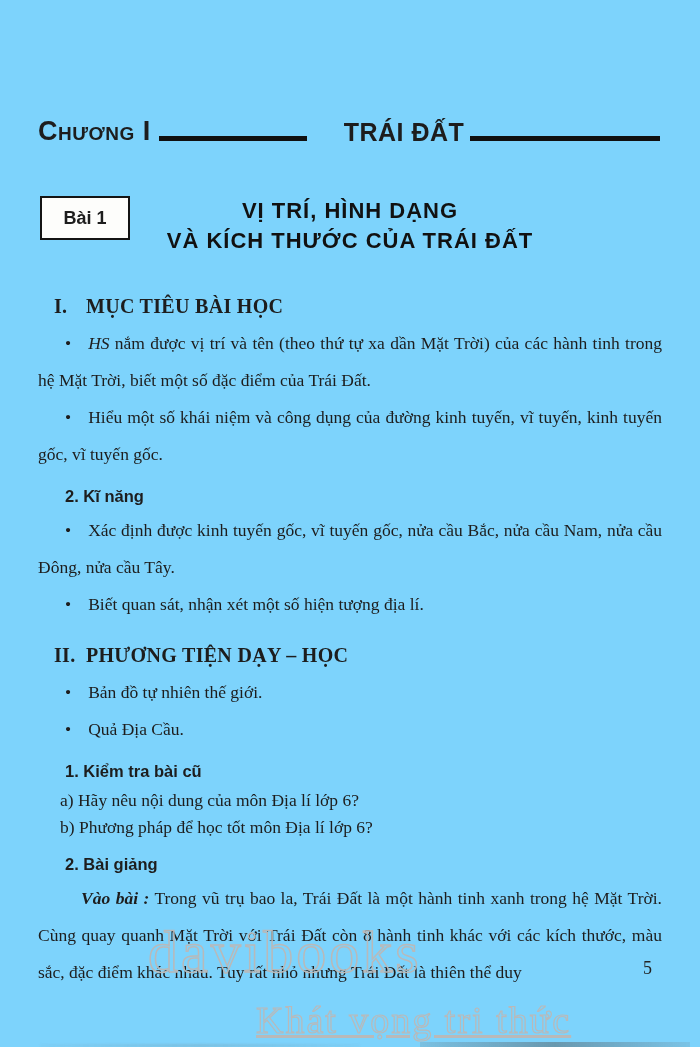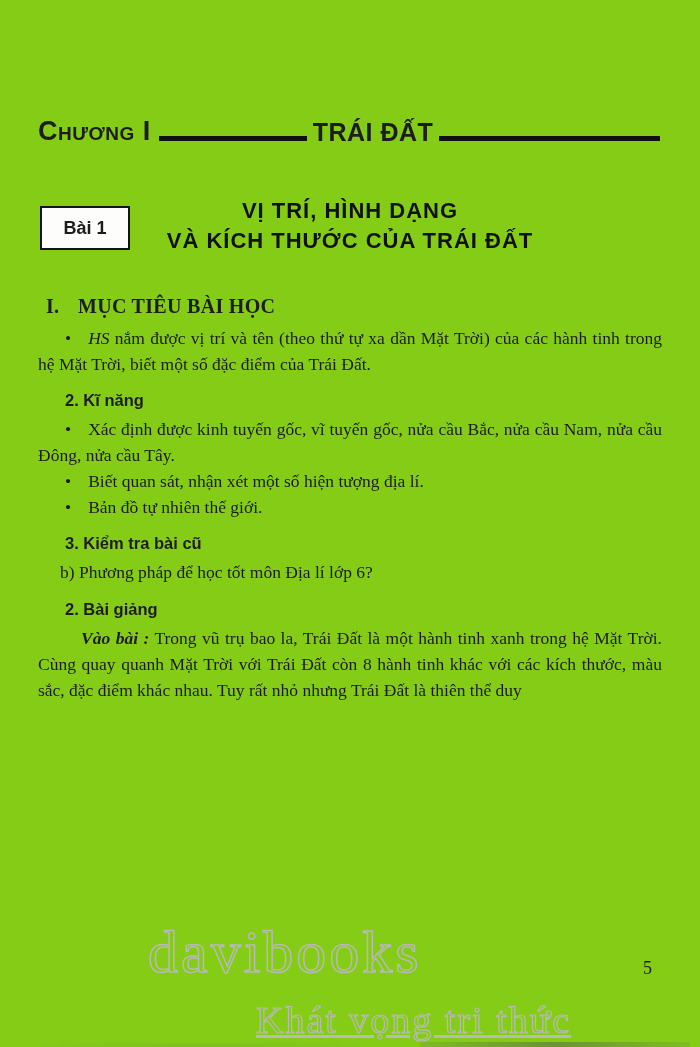--- a/index.html
+++ b/index.html
@@ -6,21 +6,21 @@
   body{
     width:700px;height:1047px;
     background:#ffffff;
     font-family:"Liberation Serif", serif;
     color:#1d1d1d;
     position:relative;
     overflow:hidden;
   }
   .page{
     position:absolute;inset:0;
-    background:#84cc16;
+    background:#7dd3fc;
   }
   .content{
     position:relative;
     padding:0 38px;
     z-index:2;
   }
   
   .chapter-row{
     margin-top:116px;
     display:flex;
@@ -43,30 +43,31 @@
   .rule-left{width:148px;margin-left:8px;}
   .rule-right{flex:1;margin-right:2px;}
   .chapter-title{
     font-family:"Liberation Sans", sans-serif;
     font-weight:bold;
     font-size:25px;
     line-height:28px;
     letter-spacing:0.5px;
     padding:0 6px;
     white-space:nowrap;
+    margin-left:31px;
   }
   
   .lesson{
     position:relative;
     margin-top:50px;
     min-height:78px;
   }
   .lesson-badge{
     position:absolute;
-    left:2px;top:10px;
+    left:2px;top:0px;
     width:86px;height:40px;
     border:2.5px solid #141414;
     display:flex;align-items:center;justify-content:center;
     font-family:"Liberation Sans", sans-serif;
     font-weight:bold;
     font-size:18px;
     background:#fdfdfb;
   }
   .lesson-titles{
     text-align:center;
@@ -86,36 +87,36 @@
     margin-top:0;
     letter-spacing:1px;
   }
   
   .section-heading{
     font-family:"Liberation Serif", serif;
     font-weight:bold;
     font-size:20px;
     line-height:25px;
     letter-spacing:0.3px;
-    margin:20px 0 6px 8px;
+    margin:20px 0 6px 16px;
   }
   .section-heading .sec-num{
     display:inline-block;
     min-width:32px;
   }
   .sub-heading{
     font-family:"Liberation Sans", sans-serif;
     font-weight:bold;
     font-size:16.5px;
     line-height:22px;
     margin:12px 0 5px 27px;
   }
   p.body{
     font-size:17.5px;
-    line-height:26px;
+    line-height:37px;
     text-align:justify;
     margin:0;
     text-indent:27px;
   }
   .bullet-glyph{
     display:inline-block;
     margin-right:17px;
     text-indent:0;
   }
   p.qline{
@@ -194,35 +195,41 @@
       </div>
     </div>
 
     <div class="section-heading">
       <span class="sec-num">I.</span><span>MỤC TIÊU BÀI HỌC</span>
     </div>
 
 
     <p class="body"><span class="bullet-glyph">•</span><span class="lead-italic">HS</span><span> nắm được vị trí và tên (theo thứ tự xa dần Mặt Trời) của các hành tinh trong hệ Mặt Trời, biết một số đặc điểm của Trái Đất.</span></p>
 
+    <p class="body"><span class="bullet-glyph">•</span><span>Hiểu một số khái niệm và công dụng của đường kinh tuyến, vĩ tuyến, kinh tuyến gốc, vĩ tuyến gốc.</span></p>
 
     <div class="sub-heading">2. Kĩ năng</div>
 
     <p class="body"><span class="bullet-glyph">•</span><span>Xác định được kinh tuyến gốc, vĩ tuyến gốc, nửa cầu Bắc, nửa cầu Nam, nửa cầu Đông, nửa cầu Tây.</span></p>
 
     <p class="body"><span class="bullet-glyph">•</span><span>Biết quan sát, nhận xét một số hiện tượng địa lí.</span></p>
 
+    <div class="section-heading">
+      <span class="sec-num">II.</span><span>PHƯƠNG TIỆN DẠY – HỌC</span>
+    </div>
 
     <p class="body"><span class="bullet-glyph">•</span><span>Bản đồ tự nhiên thế giới.</span></p>
 
-
-
-
-    <div class="sub-heading">3. Kiểm tra bài cũ</div>
-
+    <p class="body"><span class="bullet-glyph">•</span><span>Quả Địa Cầu.</span></p>
+
+
+
+    <div class="sub-heading">1. Kiểm tra bài cũ</div>
+
+    <p class="qline">a) Hãy nêu nội dung của môn Địa lí lớp 6?</p>
     <p class="qline">b) Phương pháp để học tốt môn Địa lí lớp 6?</p>
 
     <div class="sub-heading">2. Bài giảng</div>
 
     <p class="body"><span class="lead-bold-italic">Vào bài :</span><span> Trong vũ trụ bao la, Trái Đất là một hành tinh xanh trong hệ Mặt Trời. Cùng quay quanh Mặt Trời với Trái Đất còn 8 hành tinh khác với các kích thước, màu sắc, đặc điểm khác nhau. Tuy rất nhỏ nhưng Trái Đất là thiên thể duy</span></p>
 
   </div>
 
   <div class="wm wm-1">davibooks</div>
   <div class="wm wm-2">Khát vọng tri thức</div>

